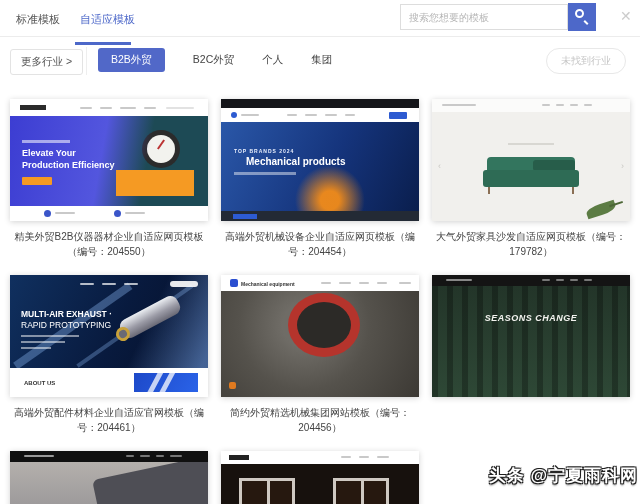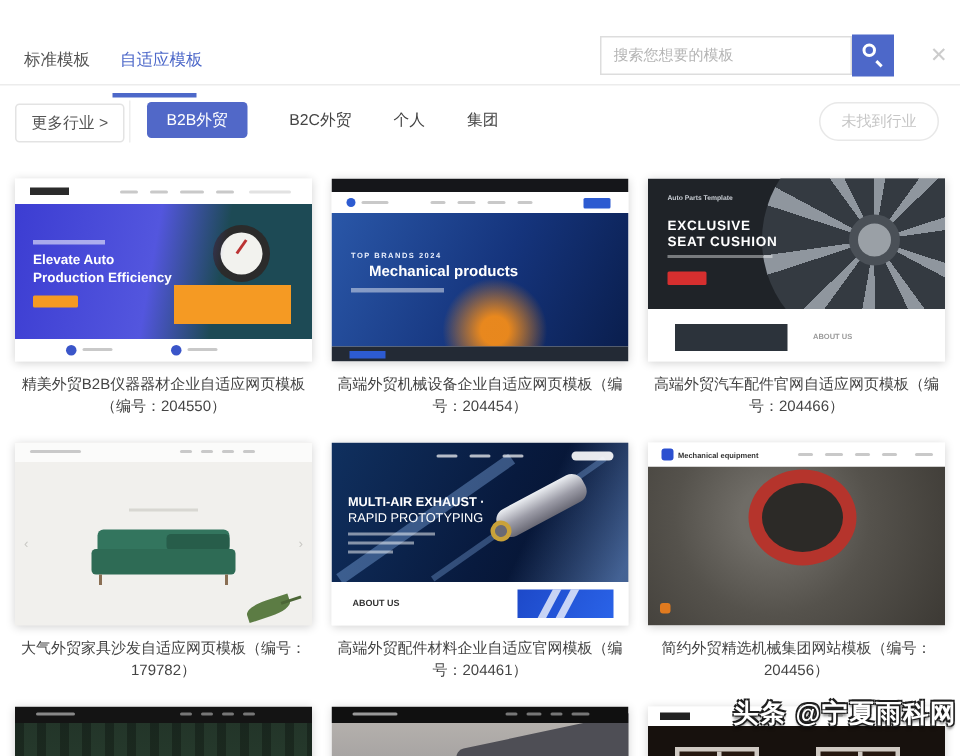--- a/index.html
+++ b/index.html
@@ -1,20 +1,20 @@
 <!DOCTYPE html>
 <html><head>
 <meta charset="utf-8">
 <style>
   * { margin:0; padding:0; box-sizing:border-box; }
   html,body { width:640px; height:504px; overflow:hidden; background:#fff;
     font-family:"Liberation Sans","DejaVu Sans",sans-serif; }
 
   
-  .hdr { position:relative; height:37px; border-bottom:1px solid #ececec;margin-top:20px; }
+  .hdr { position:relative; height:37px; border-bottom:1px solid #ececec; }
   .tab { position:absolute; top:12px; font-size:11px; color:#555; cursor:pointer; }
   .tab1 { left:16px; }
   .tab2 { left:80px; color:#4d68c9; }
   .tab-underline { position:absolute; left:75px; top:42px; width:56px; height:3px; background:#4d68c9; }
   .search-box { position:absolute; left:400px; top:4px; width:168px; height:26px;
     border:1px solid #ddd; font-size:10px; color:#444; padding:0 8px; outline:none; }
   .search-box::placeholder { color:#b5b5b5; }
   .search-btn { position:absolute; left:568px; top:3px; width:28px; height:28px;
     background:#4d68c9; border:none; cursor:pointer; }
   .mag { position:absolute; left:7px; top:6px; width:9px; height:9px;
@@ -218,21 +218,21 @@
         <div class="bar" style="left:134px;top:8px;width:12px;"></div>
         <div class="bar" style="left:156px;top:8px;width:28px;background:#e2e2e2;"></div>
       </div>
       <div class="c1-hero">
         <div class="c1-gauge">
             <div class="c1-needle"></div>
           </div>
         <div class="c1-grad"></div>
         <div class="c1-txt">
           <div class="c1-mini"></div>
-          <div class="c1-line1">Elevate Auto</div>
+          <div class="c1-line1">Elevate Your</div>
           <div class="c1-line2">Production Efficiency</div>
           <div class="c1-btn"></div>
         </div>
         <div class="c1-orange"></div>
       </div>
       <div class="c1-foot">
         <span class="dot" style="left:34px;"></span>
           <span class="bar" style="left:45px;top:6px;width:20px;"></span>
         <span class="dot" style="left:104px;"></span>
           <span class="bar" style="left:115px;top:6px;width:20px;"></span>
@@ -258,38 +258,20 @@
         <div class="c2-title">Mechanical products</div>
         <div class="c2-sub"></div>
       </div>
       <div class="c2-foot">
           <i></i>
         </div>
     </div>
     <div class="caption">高端外贸机械设备企业自适应网页模板（编号：204454）</div>
   </div>
 
-  <div class="card">
-    <div class="thumb">
-      <div class="c3-hero">
-        <div class="c3-wheel"></div>
-        <div class="c3-hub"></div>
-        <div class="c3-brand">Auto Parts Template</div>
-        <div class="c3-l1">EXCLUSIVE</div>
-        <div class="c3-l2">SEAT CUSHION</div>
-        <div class="c3-mini"></div>
-        <div class="c3-btn"></div>
-      </div>
-      <div class="c3-foot">
-        <div class="c3-strip"></div>
-        <div class="c3-about">ABOUT US</div>
-      </div>
-    </div>
-    <div class="caption">高端外贸汽车配件官网自适应网页模板（编号：204466）</div>
-  </div>
 
   <div class="card">
     <div class="thumb c4">
       <div class="c4-head">
         <span class="bar" style="left:10px;top:5px;width:34px;"></span>
         <span class="bar" style="left:110px;top:5px;width:8px;"></span>
         <span class="bar" style="left:124px;top:5px;width:8px;"></span>
         <span class="bar" style="left:138px;top:5px;width:8px;"></span>
         <span class="bar" style="left:152px;top:5px;width:8px;"></span>
       </div>

